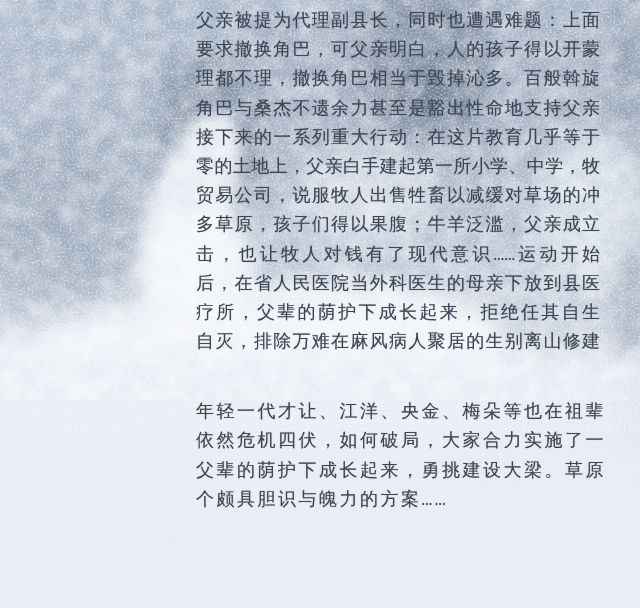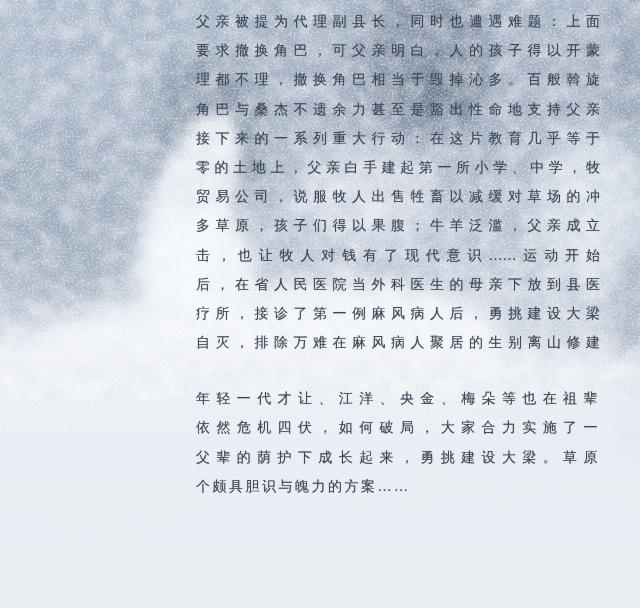--- a/index.html
+++ b/index.html
@@ -23,29 +23,30 @@
   .b-swanneck{left:148px;top:105px;width:82px;height:215px;background:rgba(240,244,249,.88);filter:blur(8px);transform:rotate(18deg);}
   .b-swanbody{left:150px;top:205px;width:105px;height:125px;background:rgba(242,246,250,.9);filter:blur(10px);}
   .b-midwhite{left:295px;top:148px;width:140px;height:95px;background:rgba(236,241,248,.55);filter:blur(14px);}
   .b-rwhite{left:535px;top:128px;width:105px;height:155px;background:rgba(231,238,245,.6);filter:blur(14px);}
   .b-slope{left:-70px;top:295px;width:580px;height:215px;background:rgba(241,244,249,.95);filter:blur(12px);transform:rotate(-8deg);border-radius:40%;}
   .b-bottomlight{left:-20px;top:355px;width:680px;height:270px;background:linear-gradient(rgba(232,236,243,.85),rgba(234,237,243,1));filter:blur(10px);border-radius:0;}
   .tex{position:absolute;left:0;top:0;pointer-events:none;}
   
   .text-block{
     position:absolute;left:196px;top:7px;width:404px;
-    font-size:14px;color:#3d4654;font-weight:400;
+    font-size:18px;color:#3d4654;font-weight:400;
     text-shadow:0 0 1px rgba(61,70,84,.45);
+    font-family:Liberation Mono, monospace;
   }
   .line{
     height:29.2px;line-height:29.2px;white-space:nowrap;
     text-align:justify;text-align-last:justify;
   }
   .line.short{text-align-last:left;}
-  .para2{margin-top:27px;}
+  .para2{margin-top:41px;}
   .para2 .line{letter-spacing:2.5px;}
 </style>
 </head>
 <body>
 
 <div class="screen">
 
   <div class="blob b-tophaze"></div>
   <div class="blob b-ghost1"></div>
   <div class="blob b-ghost2"></div>
@@ -81,21 +82,21 @@
       <div class="line">父亲被提为代理副县长，同时也遭遇难题：上面</div>
       <div class="line">要求撤换角巴，可父亲明白，人的孩子得以开蒙</div>
       <div class="line">理都不理，撤换角巴相当于毁掉沁多。百般斡旋</div>
       <div class="line">角巴与桑杰不遗余力甚至是豁出性命地支持父亲</div>
       <div class="line">接下来的一系列重大行动：在这片教育几乎等于</div>
       <div class="line">零的土地上，父亲白手建起第一所小学、中学，牧</div>
       <div class="line">贸易公司，说服牧人出售牲畜以减缓对草场的冲</div>
       <div class="line">多草原，孩子们得以果腹；牛羊泛滥，父亲成立</div>
       <div class="line">击，也让牧人对钱有了现代意识……运动开始</div>
       <div class="line">后，在省人民医院当外科医生的母亲下放到县医</div>
-      <div class="line">疗所，接诊了第一例麻风病人后，勇挑建设大梁</div>
+      <div class="line">疗所，父辈的荫护下成长起来，拒绝任其自生</div>
       <div class="line">自灭，排除万难在麻风病人聚居的生别离山修建</div>
     </div>
     <div class="para para2">
       <div class="line">年轻一代才让、江洋、央金、梅朵等也在祖辈</div>
       <div class="line">依然危机四伏，如何破局，大家合力实施了一</div>
       <div class="line">父辈的荫护下成长起来，勇挑建设大梁。草原</div>
       <div class="line short">个颇具胆识与魄力的方案……</div>
     </div>
   </div>
 

